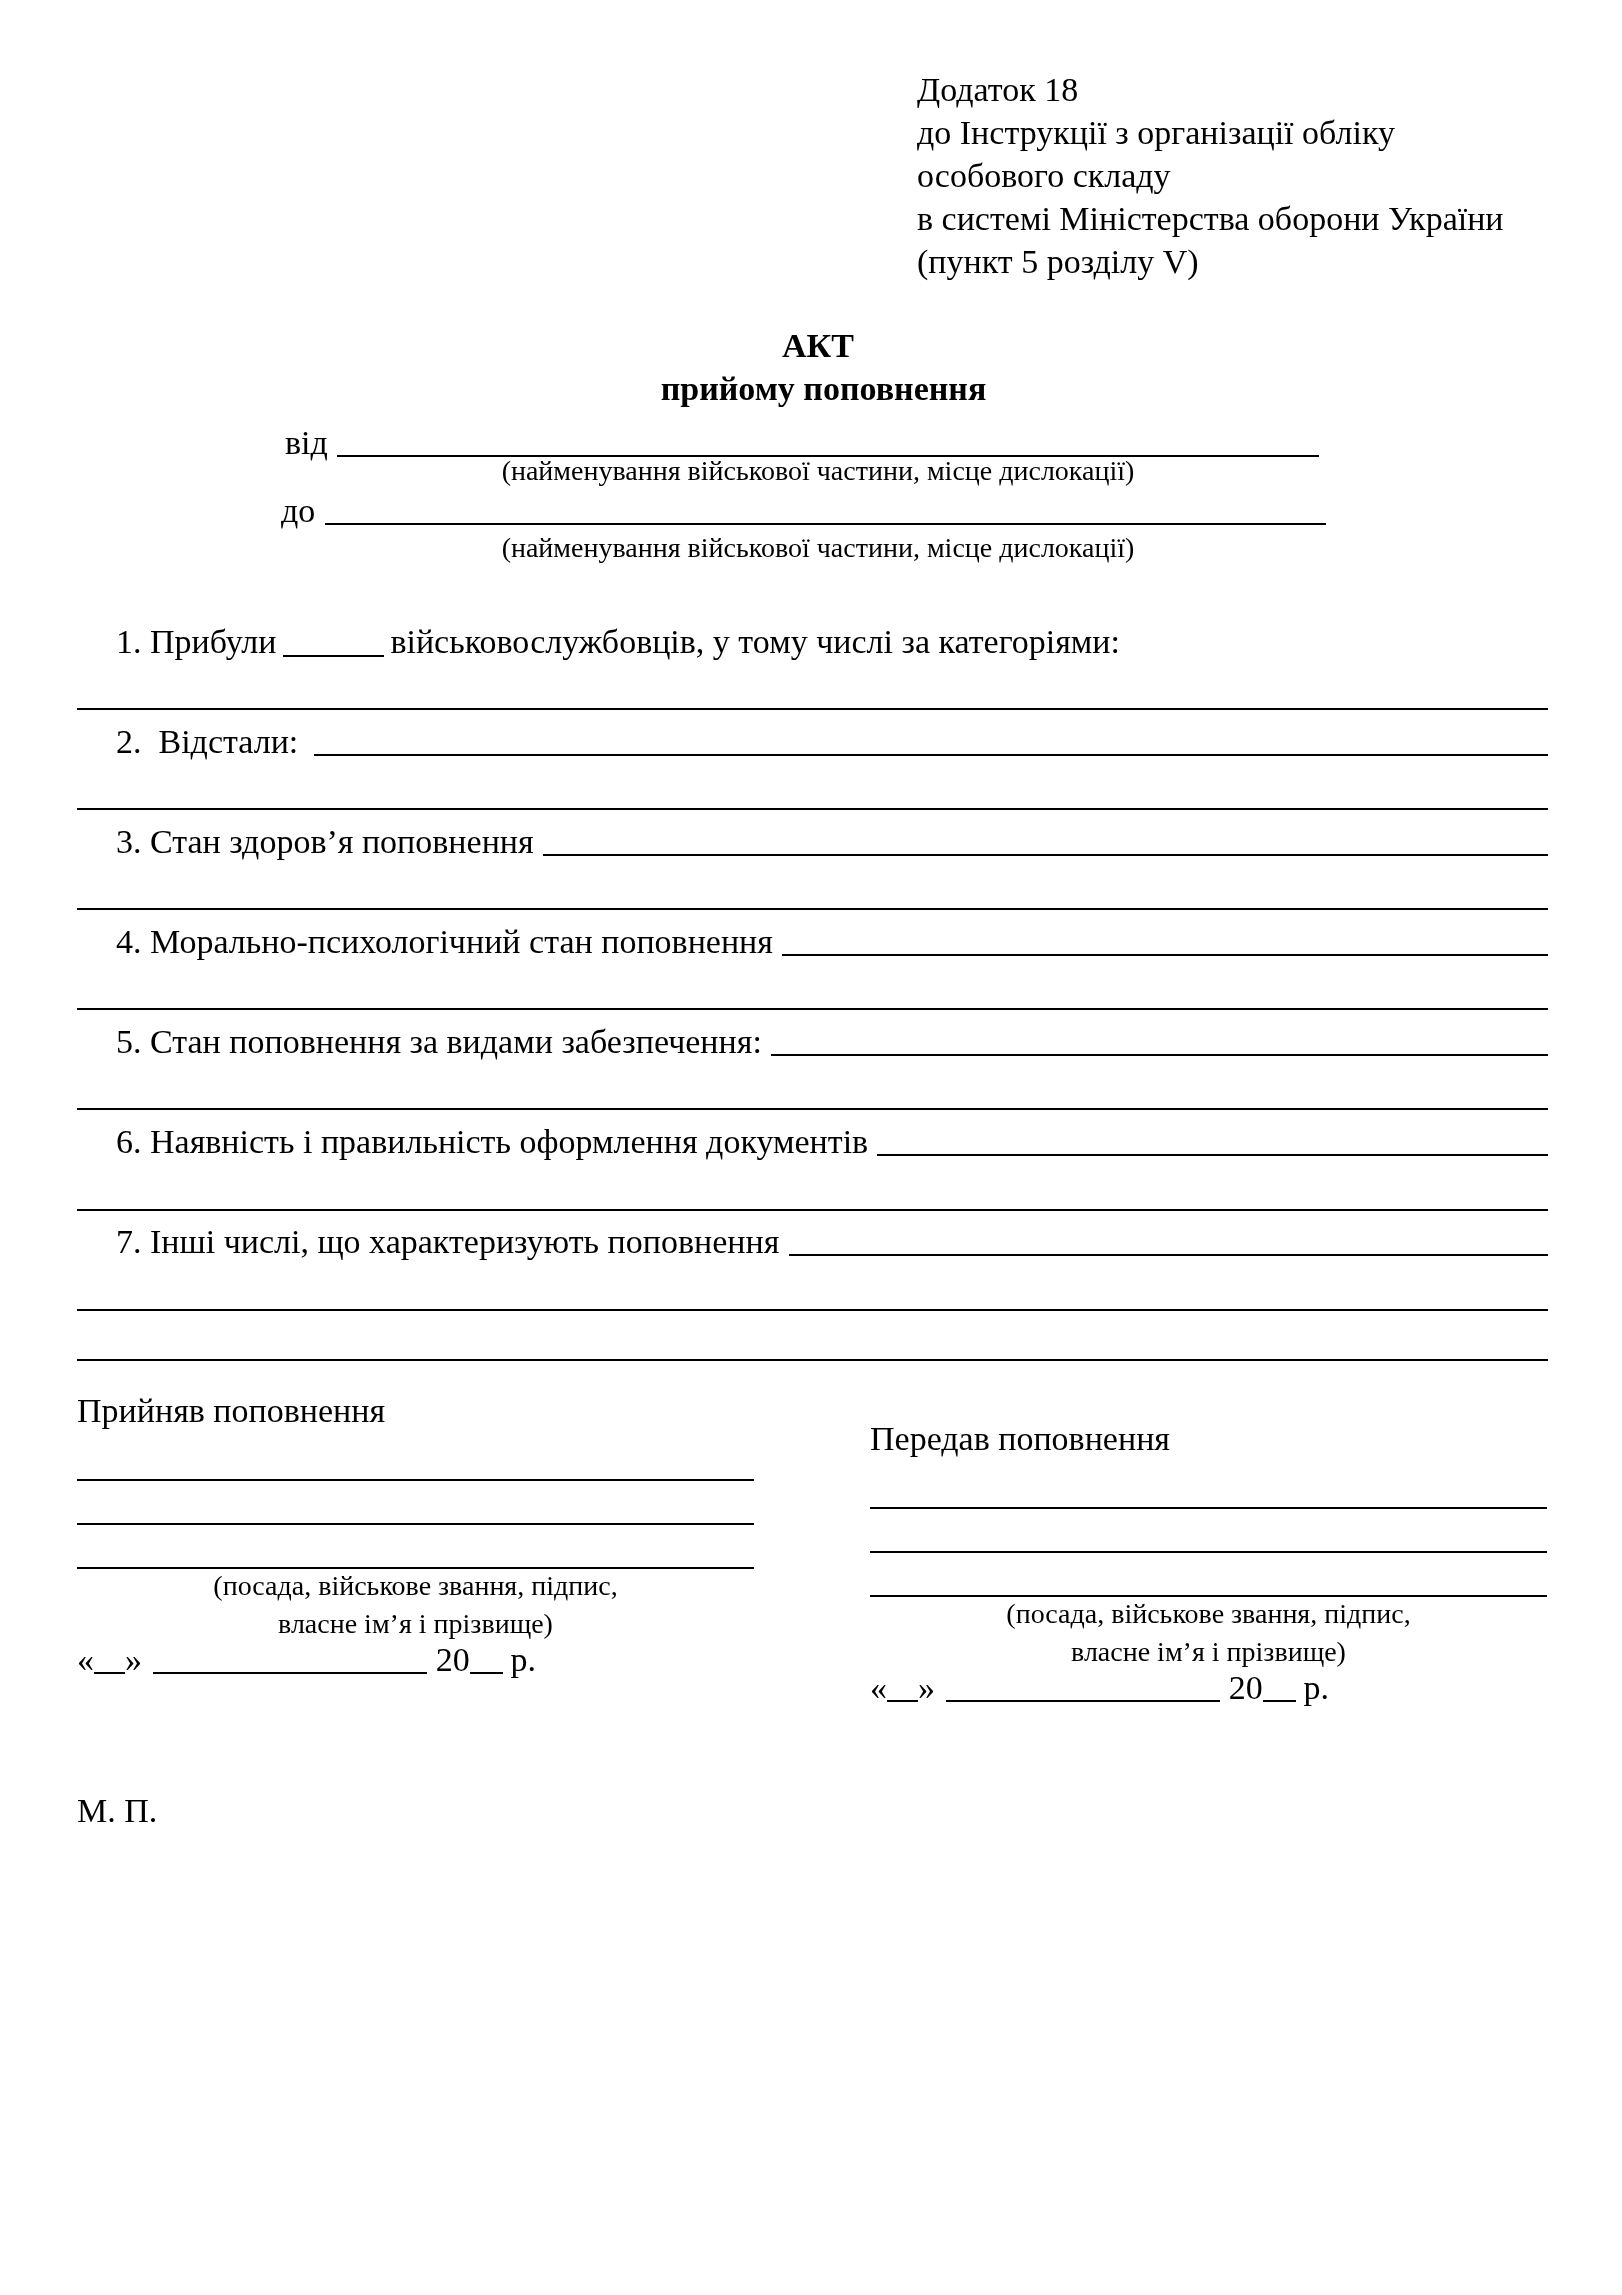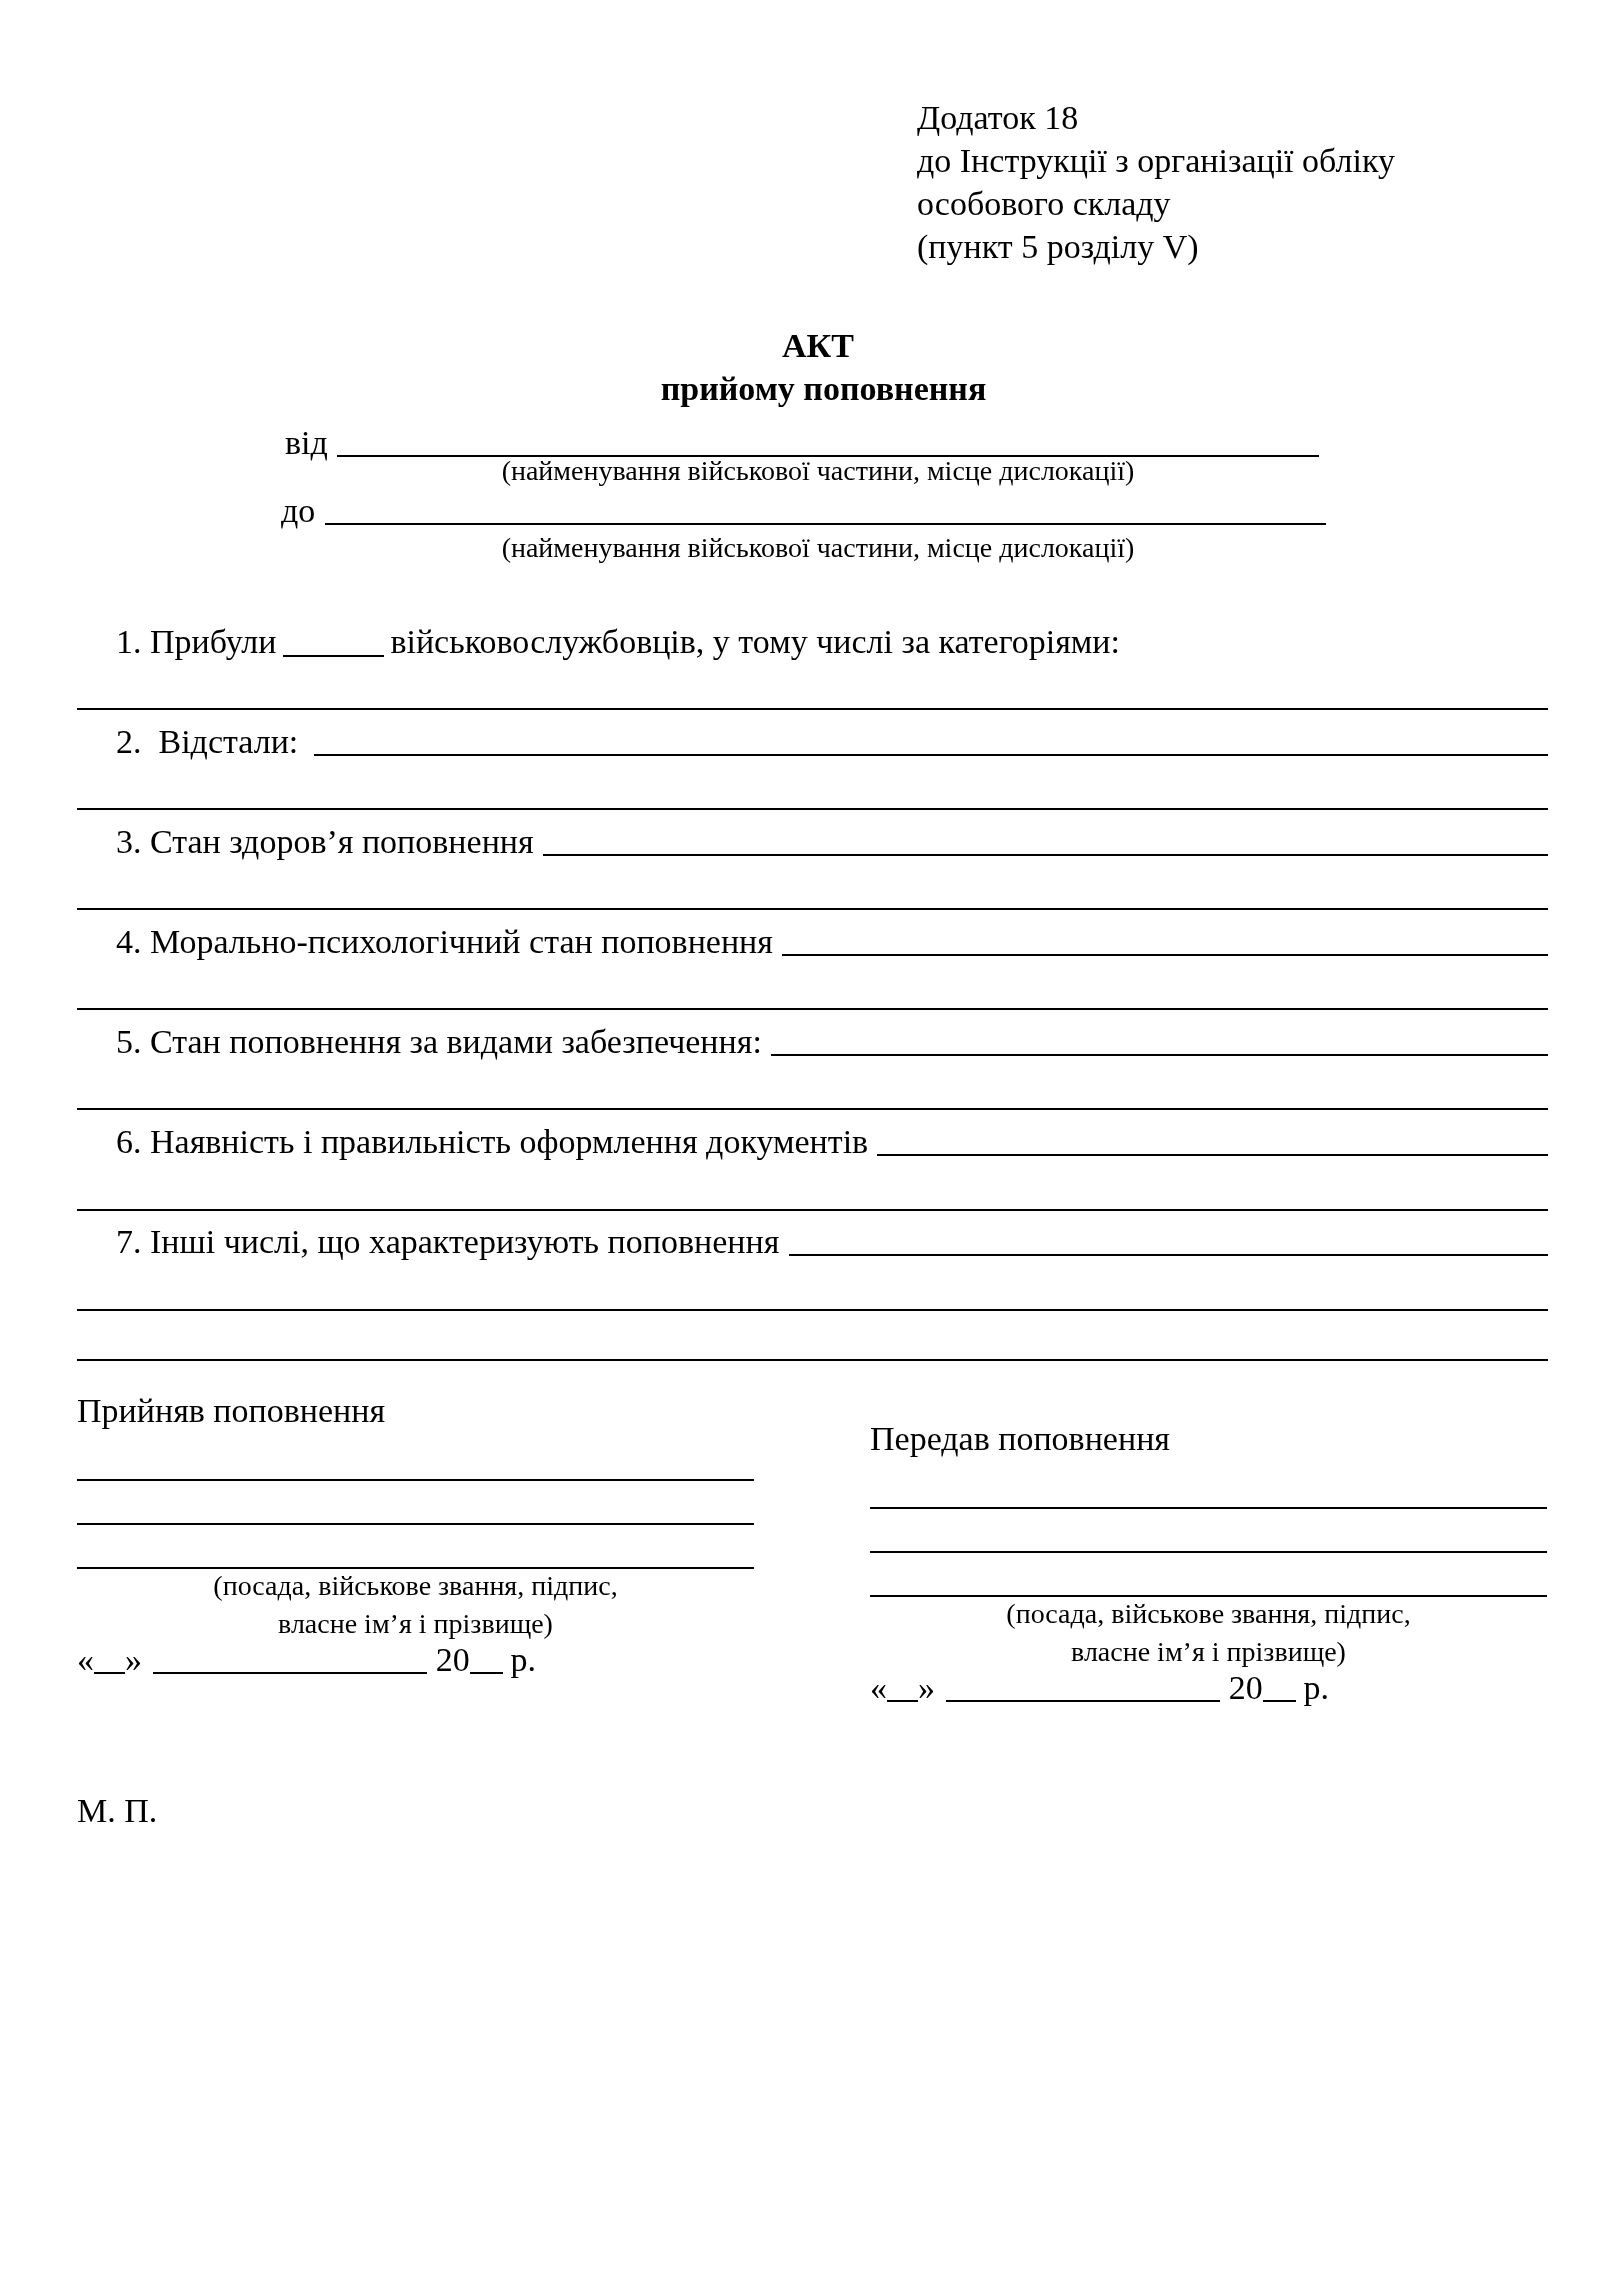--- a/index.html
+++ b/index.html
@@ -17,21 +17,20 @@
       font-size: 34px;
     }
 
     
     .appendix {
       position: absolute;
       left: 917px;
       top: 68px;
       font-size: 34px;
       line-height: 43px;
-      margin-top: 28px;
     }
     .appendix div { white-space: nowrap; }
 
     
     .title {
       position: absolute;
       left: 0;
       width: 1623px;
       text-align: center;
       font-weight: bold;
@@ -148,20 +147,21 @@
       font-size: 34px;
     }
   </style>
 </head>
 <body>
 
 <div class="appendix">
   <div>Додаток 18</div>
   <div>до Інструкції з організації обліку</div>
   <div>особового складу</div>
+  <div>в системі Міністерства оборони України</div>
   <div>(пункт 5 розділу V)</div>
 </div>
 
 <div class="title title-main">АКТ</div>
 <div class="title title-sub">прийому поповнення</div>
 
 <div class="fromto" style="left:285px; top:423px;">
   <span class="lbl">від</span>
   <span class="blank" style="width:982px;"></span>
 </div>

